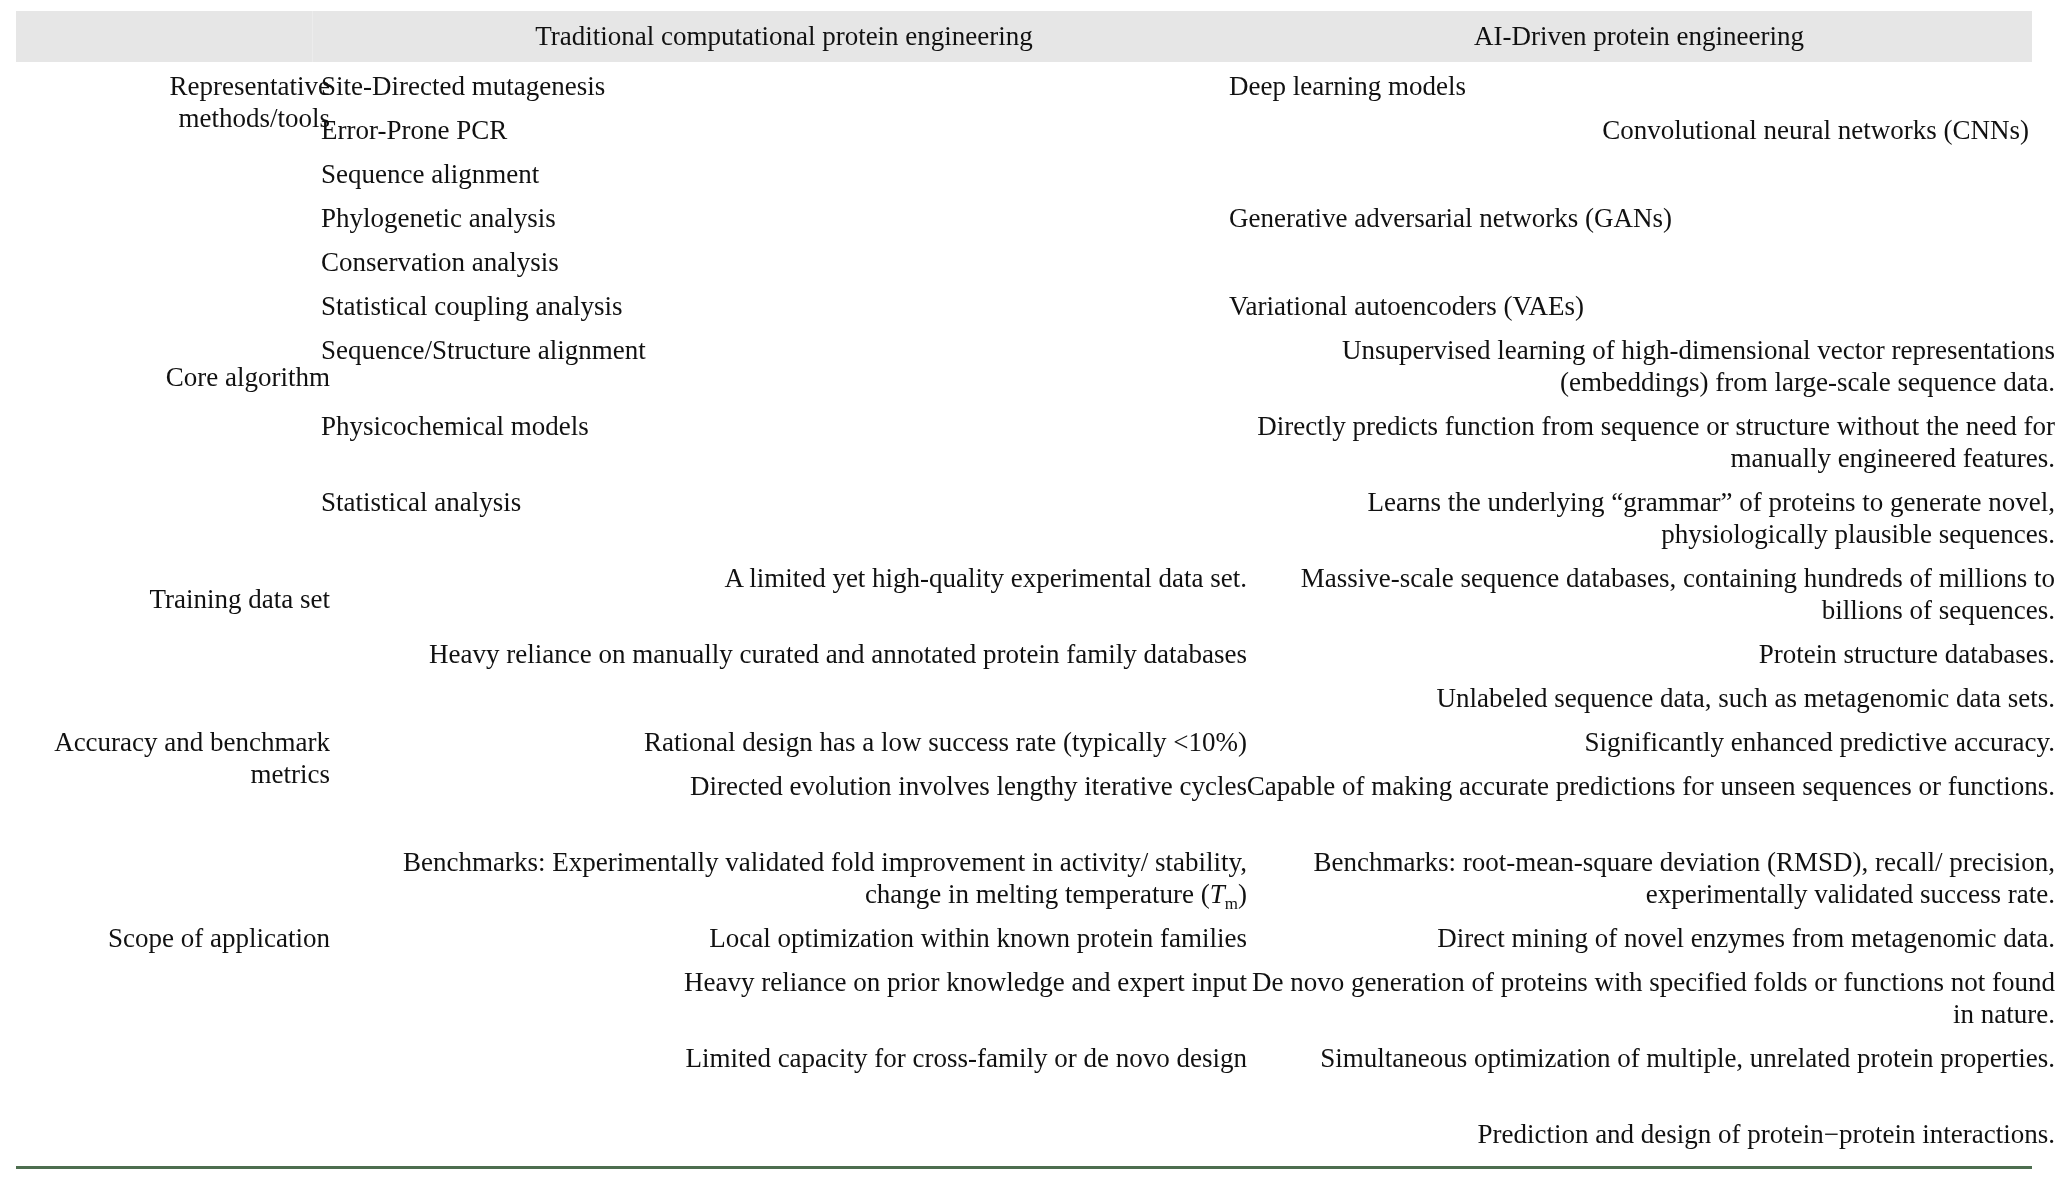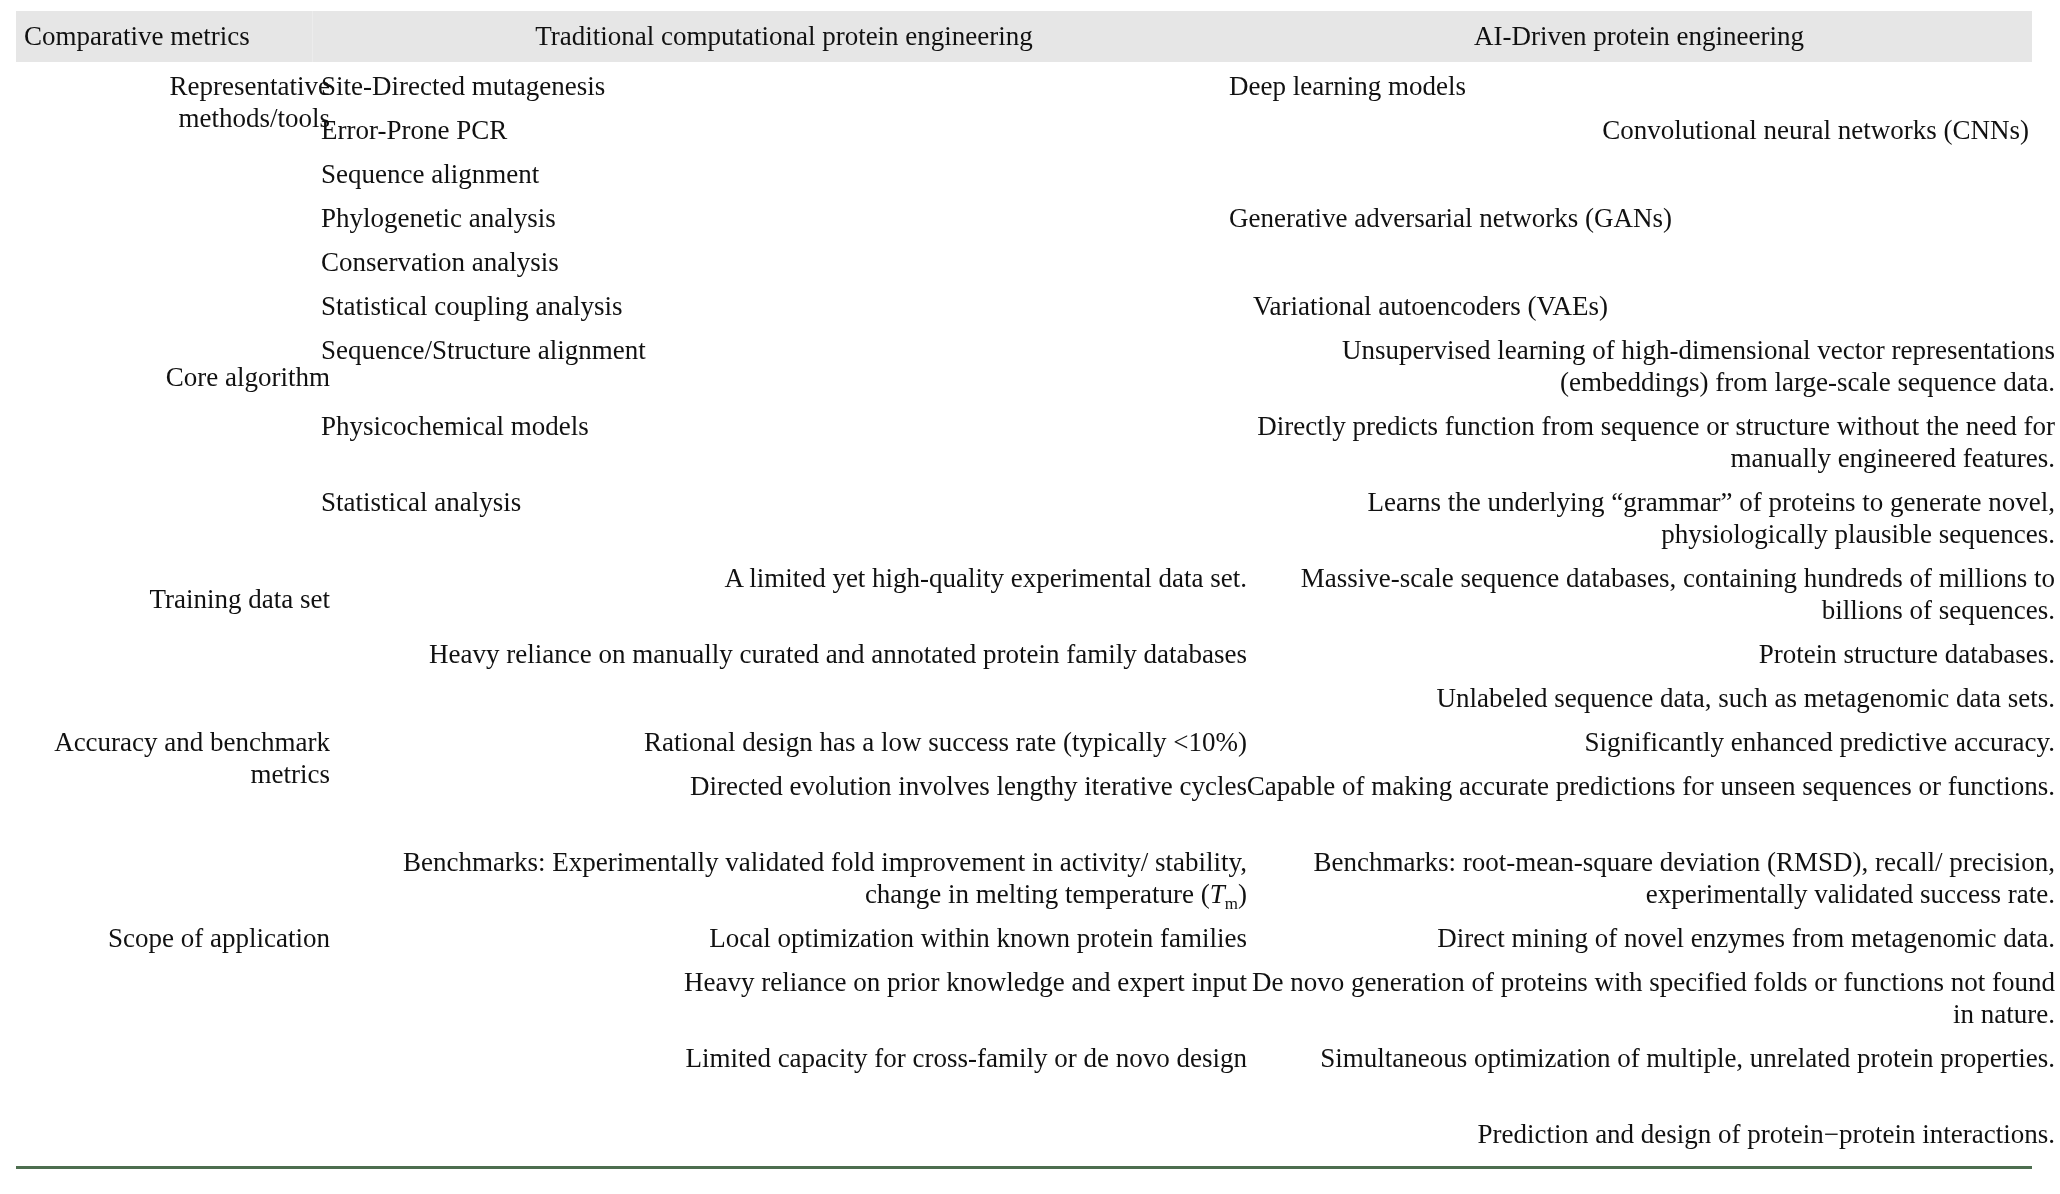--- a/index.html
+++ b/index.html
@@ -20,39 +20,38 @@
   .hang { padding-left: 26px; text-indent: -26px; text-align: right; }
   .bottom-rule { position: absolute; left: 16px; top: 1166px; width: 2016px; height: 3px; background: #4d6e4f; }
   sub { font-size: 17px; vertical-align: -6px; line-height: 0; }
   i { font-style: italic; }
 </style>
 </head>
 <body>
 
 <div class="table">
   <div class="header">
-    <div class="h h1">Comparative metrics</div>
     <div class="hsep"></div>
     <div class="h h3">AI-Driven protein engineering</div>
     <div class="h h2">Traditional computational protein engineering</div>
   </div>
 
   <div class="body">
 
     <div class="cell metric hang" style="top:8px;">Representative methods/tools</div>
     <div class="cell trad" style="top:8px;">Site-Directed mutagenesis</div>
     <div class="cell trad" style="top:52px;">Error-Prone PCR</div>
     <div class="cell trad" style="top:96px;">Sequence alignment</div>
     <div class="cell trad" style="top:140px;">Phylogenetic analysis</div>
     <div class="cell trad" style="top:184px;">Conservation analysis</div>
     <div class="cell trad" style="top:228px;">Statistical coupling analysis</div>
     <div class="cell ai" style="top:8px;">Deep learning models</div>
     <div class="cell ai" style="top:52px;text-align:right;">Convolutional neural networks (CNNs)</div>
     <div class="cell ai" style="top:140px;">Generative adversarial networks (GANs)</div>
-    <div class="cell ai" style="top:228px;margin-left:24px;">Variational autoencoders (VAEs)</div>
+    <div class="cell ai" style="top:228px;">Variational autoencoders (VAEs)</div>
 
     <div class="cell metric hang" style="top:272px;margin-top:27px;">Core algorithm</div>
     <div class="cell trad" style="top:272px;">Sequence/Structure alignment</div>
     <div class="cell trad" style="top:348px;">Physicochemical models</div>
     <div class="cell trad" style="top:424px;">Statistical analysis</div>
     <div class="cell ai hang" style="top:272px;">Unsupervised learning of high-dimensional vector representations (embeddings) from large-scale sequence data.</div>
     <div class="cell ai hang" style="top:348px;">Directly predicts function from sequence or structure without the need for manually engineered features.</div>
     <div class="cell ai hang" style="top:424px;">Learns the underlying “grammar” of proteins to generate novel, physiologically plausible sequences.</div>
 
     <div class="cell metric hang" style="top:485px;margin-top:36px;">Training data set</div>

